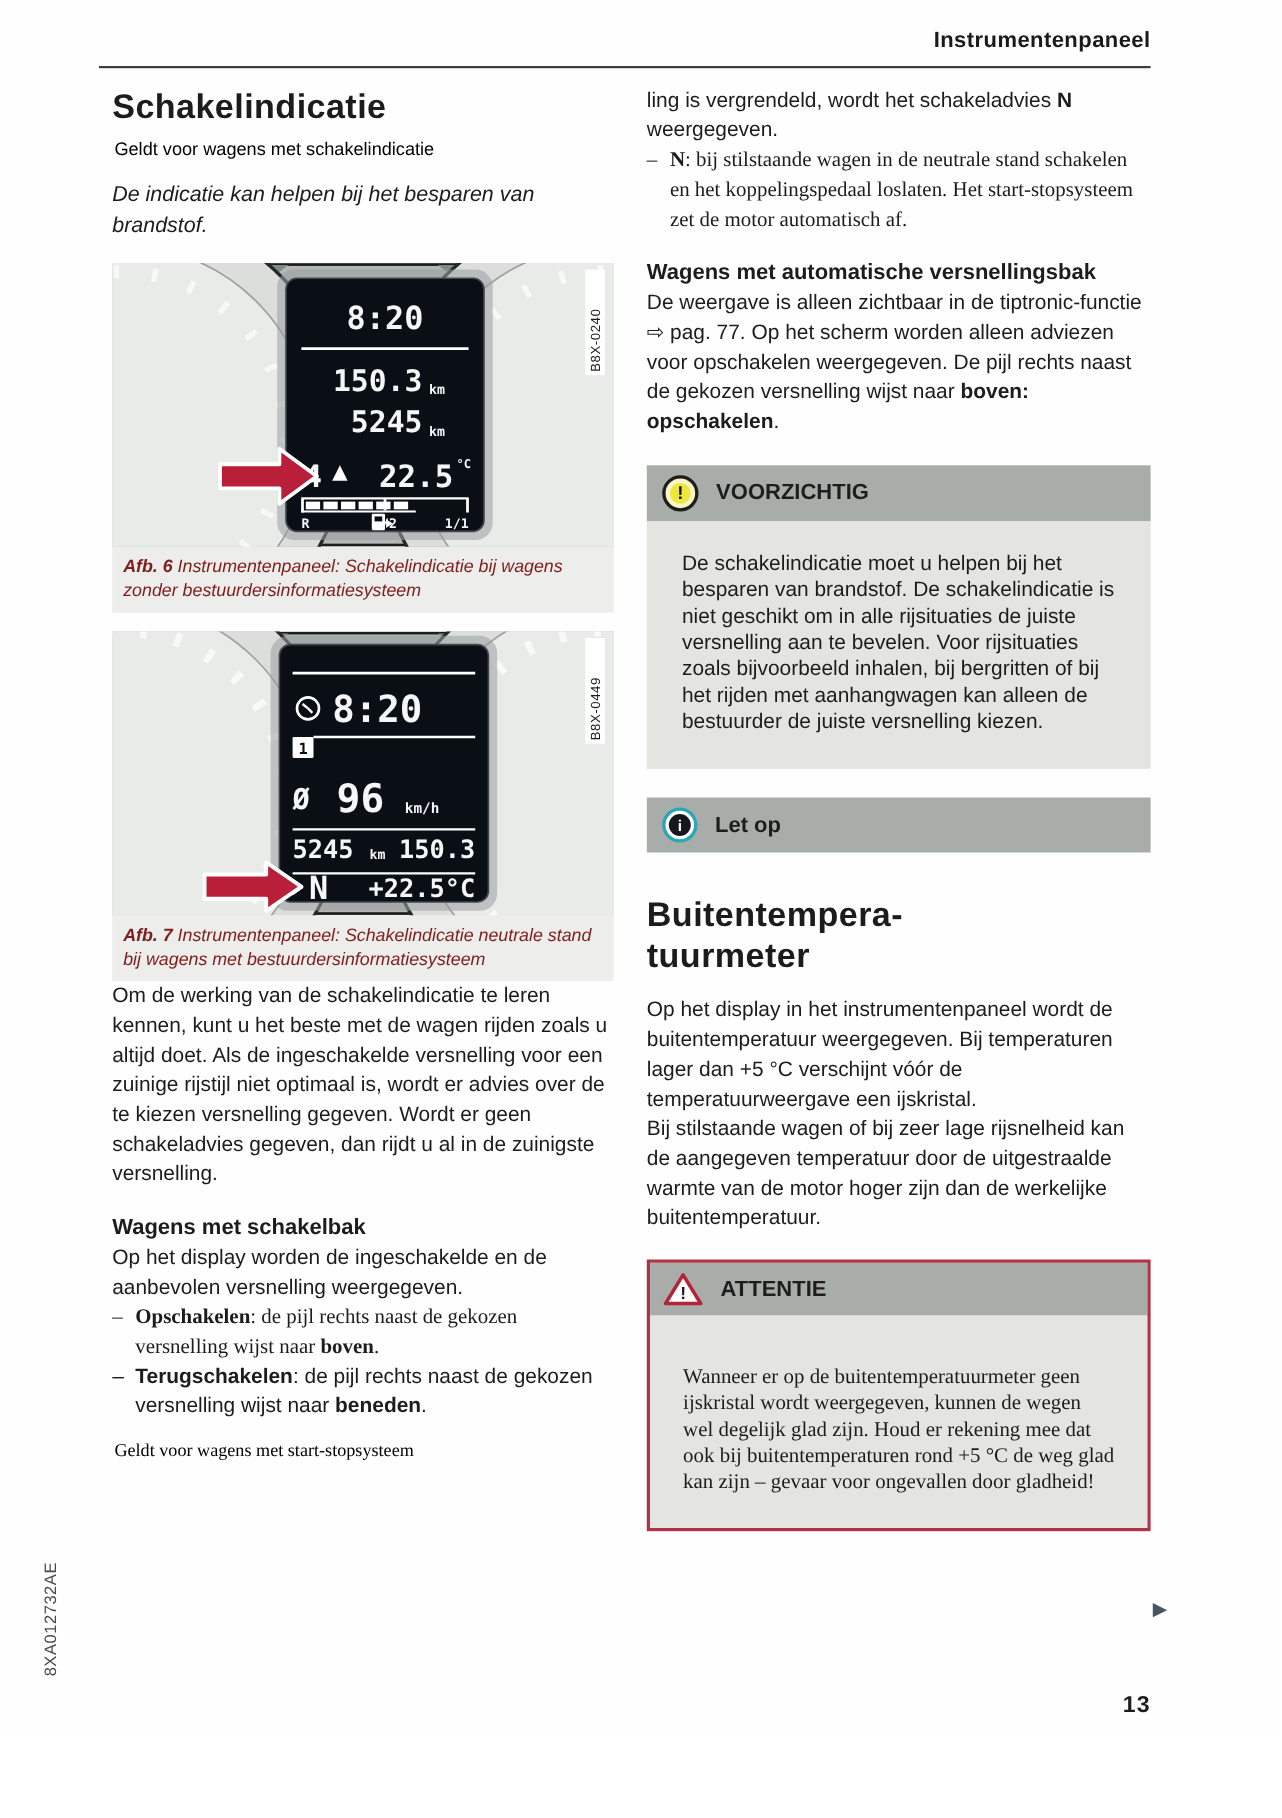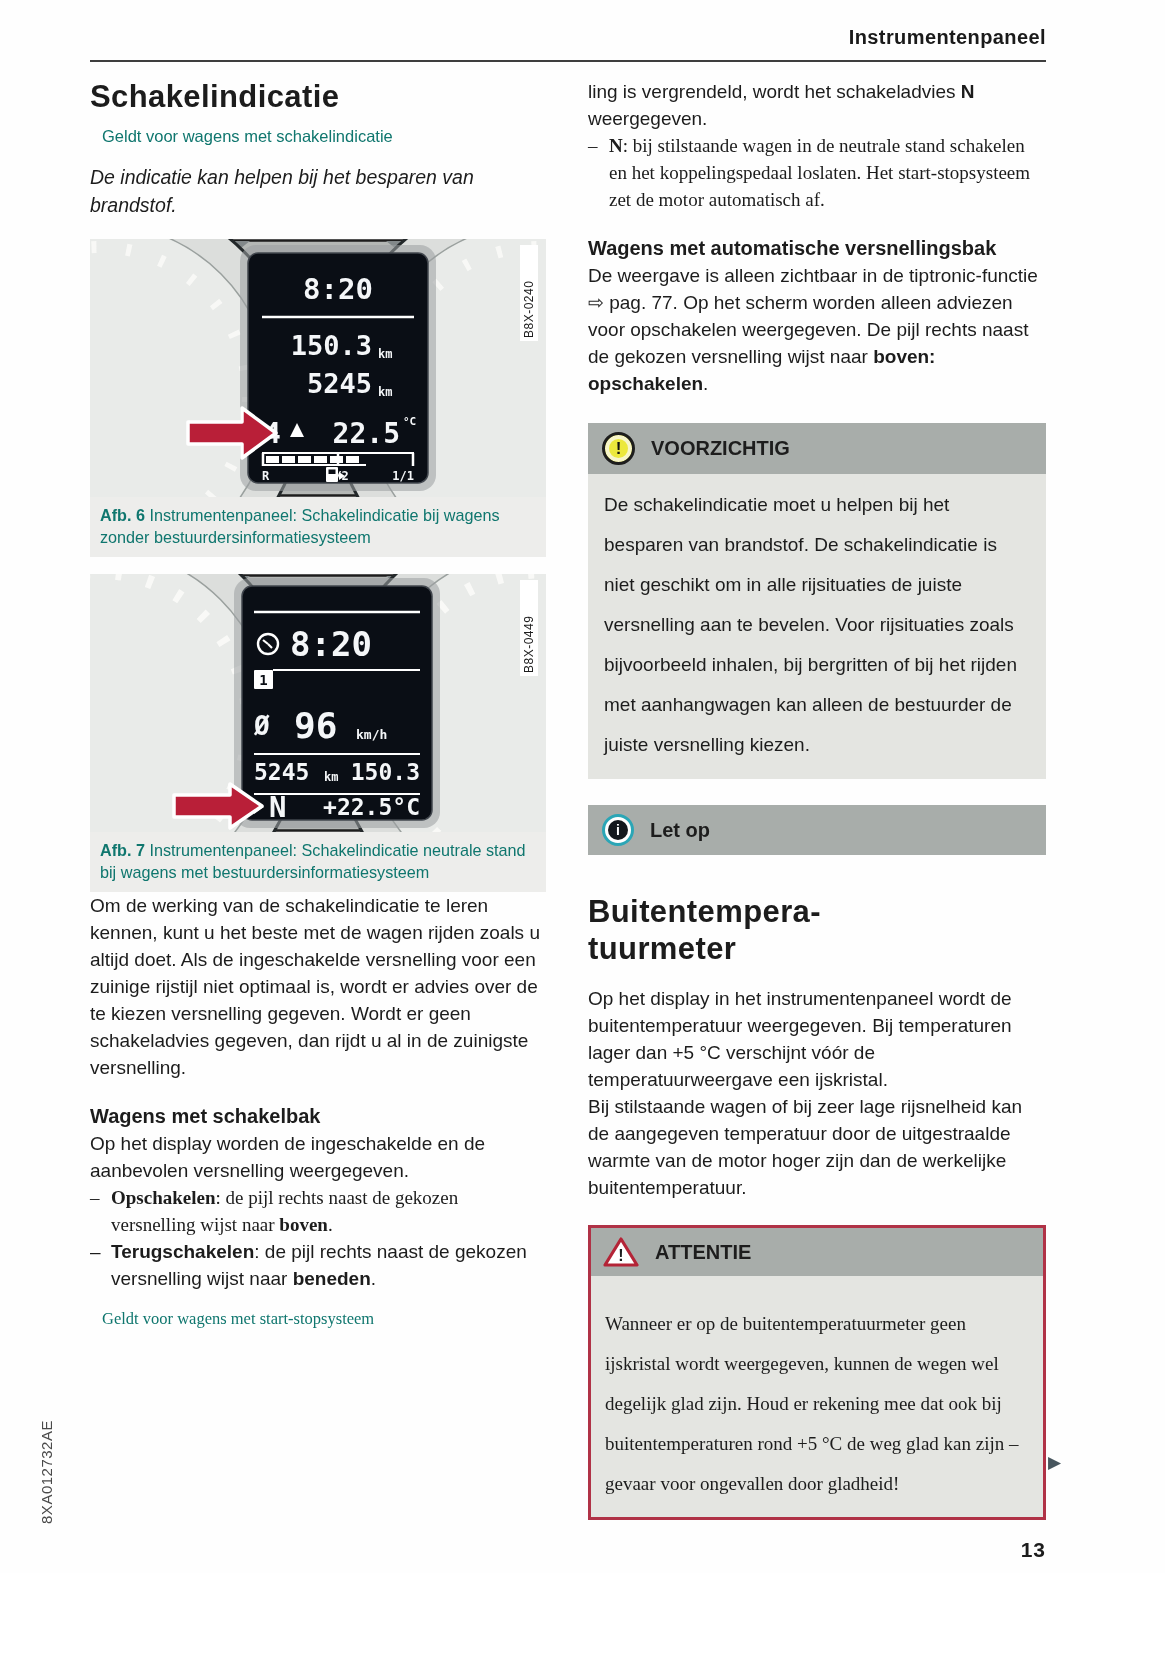--- a/index.html
+++ b/index.html
@@ -6,48 +6,48 @@
   #page{position:relative;width:1165px;height:1573px;background:#fefefe;
         font-family:"Liberation Sans",sans-serif;color:#1c1c1c;overflow:hidden;}
 
   
   .hdr-title{position:absolute;top:26px;right:119px;font-size:20px;font-weight:bold;
              letter-spacing:.4px;color:#1a1a1a;}
   .hdr-rule{position:absolute;top:60px;left:90px;width:956px;border-top:2px solid #3e3e3e;}
 
   
   .col{position:absolute;top:78px;}
-  .col-left{left:90px;width:456px;}
+  .col-left{left:102px;width:456px;}
   .col-right{left:588px;width:458px;}
 
   h1.sect{font-size:31px;font-weight:bold;letter-spacing:.4px;margin:0 0 10px 0;line-height:37px;}
-  .applies{color:#0f766e;font-size:16.5px;margin:0 0 0 12px;line-height:22px;}
+  .applies{color:#000000;font-size:16.5px;margin:0 0 0 2px;line-height:22px;}
   .intro{font-style:italic;font-size:19.5px;line-height:28px;margin:16px 0 0 0;}
   p.body{font-size:19px;line-height:27px;margin:0;}
   .mt14{margin-top:14px;} .mt16{margin-top:16px;font-family:Liberation Serif, serif;} .mt30{margin-top:30px;}
   h2.sub{font-size:20px;font-weight:bold;margin:22px 0 0 0;line-height:27px;}
   .bullet{font-size:19px;line-height:27px;margin:0;padding-left:21px;text-indent:-21px;}
   .bullet .dash{display:inline-block;width:21px;text-indent:0;}
   .ref{}
 
   
   .fig-svg{display:block;margin-top:20px;}
-  .caption{background:#ededeb;font-size:16.2px;line-height:22px;color:#0f766e;
-           padding:7px 10px 9px 10px;}
+  .caption{background:#ededeb;font-size:16.2px;line-height:22px;color:#7f1d1d;
+           padding:7px 10px 9px 10px;font-style:italic;}
   .cap-label{font-weight:bold;}
   .dg{font-family:"DejaVu Sans Mono",monospace;font-weight:bold;fill:#f4f6f8;}
   .codevert{font-family:"Liberation Sans",sans-serif;font-size:12px;fill:#1d1d1d;letter-spacing:.5px;}
 
   
   .warnbox{margin-top:26px;}
   .warnbox-header{background:#a8adaa;display:flex;align-items:center;gap:16px;
                   padding:9px 14px;min-height:32px;}
   .warnbox-title{font-size:20px;font-weight:bold;color:#1d1d1d;}
   .warnbox-body{background:#e4e5e1;padding:11px 16px 14px 16px;}
-  .warnbox-body p{font-size:19px;line-height:40px;margin:0;}
+  .warnbox-body p{font-size:19px;line-height:24px;margin:16px;}
   .attention{border:3px solid #b03246;}
   .attention .warnbox-header{padding:8px 12px;}
   .attention .warnbox-body{padding:28px 14px 13px 14px;font-family:Liberation Serif, serif;}
 
   .icon-caution{width:27px;height:27px;border-radius:50%;background:#ece83c;
       border:3px solid #1d1d1d;display:flex;align-items:center;justify-content:center;
       font-weight:bold;font-size:17px;color:#111;flex:0 0 auto;
       box-shadow:inset 0 0 0 4px #f7f5c9;}
   .icon-info{width:26px;height:26px;border-radius:50%;background:#ffffff;
       border:3px solid #2ba6b6;display:flex;align-items:center;justify-content:center;flex:0 0 auto;}

